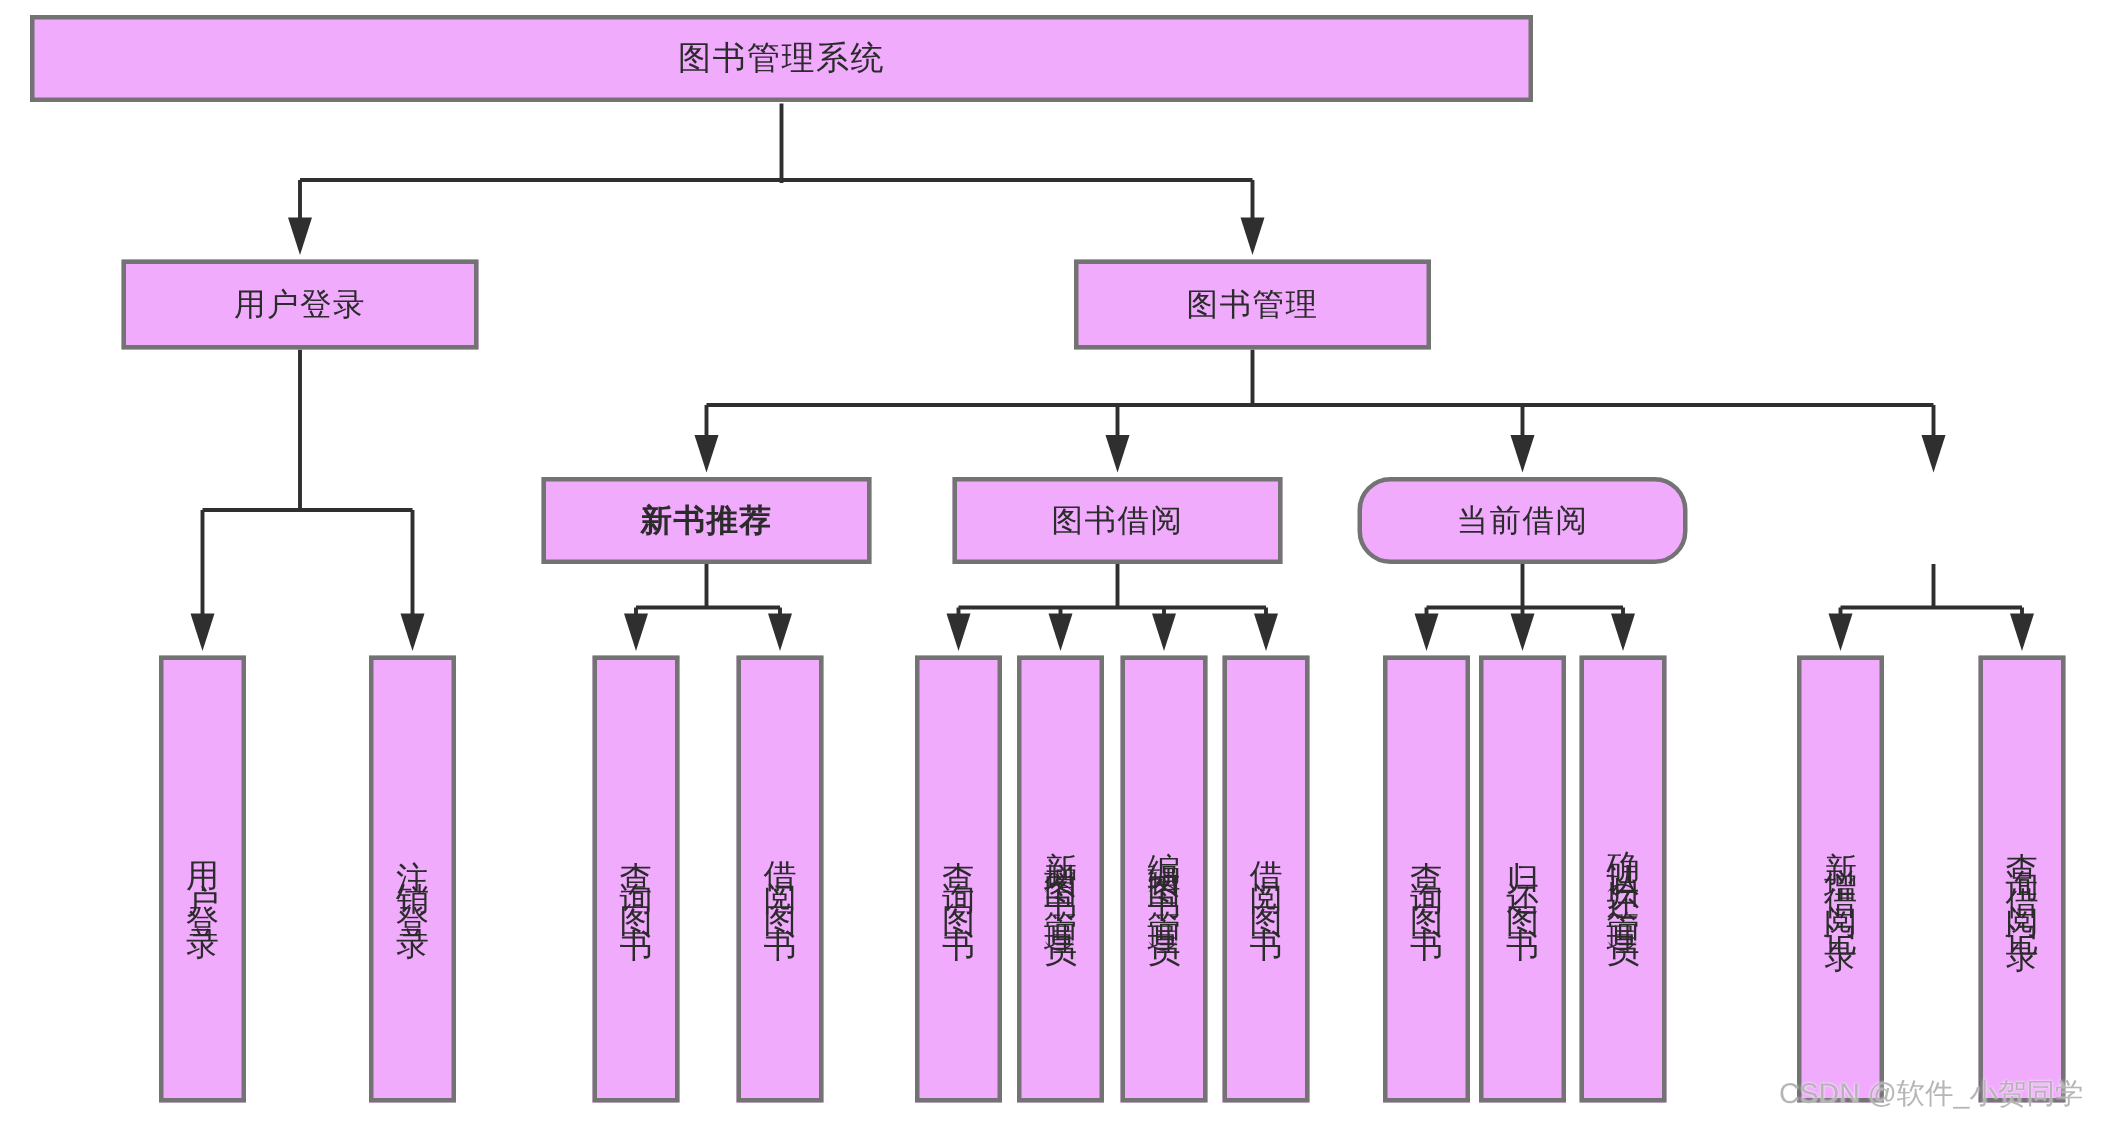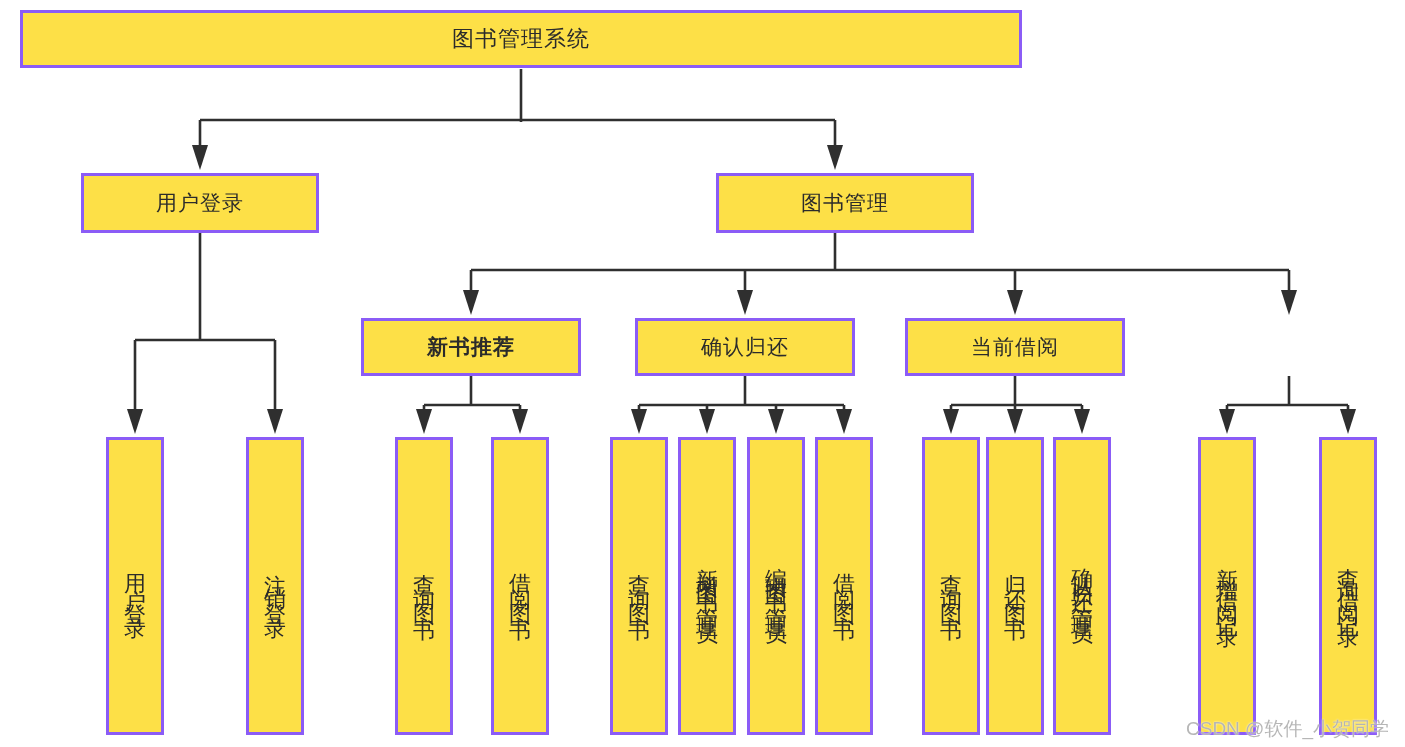--- a/index.html
+++ b/index.html
@@ -8,31 +8,31 @@
     width:1405px;height:747px;
     background:#ffffff;
     font-family:"Liberation Sans", sans-serif;
     color:#2b2b2b;
     overflow:hidden;
   }
   #wires{position:absolute;left:0;top:0;width:1405px;height:747px;}
   .node{
     position:absolute;
     box-sizing:border-box;
-    border:3px solid #8b5cf6;
-    background:#fde047;
+    border:3px solid #737373;
+    background:#f0abfc;
     display:flex;align-items:center;justify-content:center;
     text-align:center;
   }
   .hnode{font-size:21px;letter-spacing:1px;}
   .root{left:20px;top:10px;width:1002px;height:58px;font-size:22px;}
   .l2a{left:81px;top:173px;width:238px;height:60px;}
-  .l2b{left:716px;top:173px;width:258px;height:60px;}
+  .l2b{left:716px;top:173px;width:238px;height:60px;}
   .l3{top:318px;width:220px;height:58px;}
-  .l3a{left:361px;font-weight:bold;} .l3b{left:635px;} .l3c{left:905px;} .l3d{left:1179px;}
+  .l3a{left:361px;font-weight:bold;} .l3b{left:635px;} .l3c{left:905px;border-radius:22px;} .l3d{left:1179px;}
   .vnode{
     top:437px;width:58px;height:298px;
     font-size:22px;line-height:1;
   }
   .vnode span{
     writing-mode:vertical-rl;
     display:block;
     white-space:nowrap;
   }
   .sp4 span{letter-spacing:15px;}
@@ -112,21 +112,21 @@
       <polygon points="1340,409 1356,409 1348,434"></polygon>
     </g>
   </svg>
 
   <div class="node hnode root">图书管理系统</div>
 
   <div class="node hnode l2a">用户登录</div>
   <div class="node hnode l2b">图书管理</div>
 
   <div class="node hnode l3 l3a">新书推荐</div>
-  <div class="node hnode l3 l3b">确认归还</div>
+  <div class="node hnode l3 l3b">图书借阅</div>
   <div class="node hnode l3 l3c">当前借阅</div>
 
   <div class="node vnode sp4 v1">
     <span>用户登录</span>
   </div>
   <div class="node vnode sp4 v2">
     <span>注销登录</span>
   </div>
   <div class="node vnode sp4 v3">
     <span>查询图书</span>

